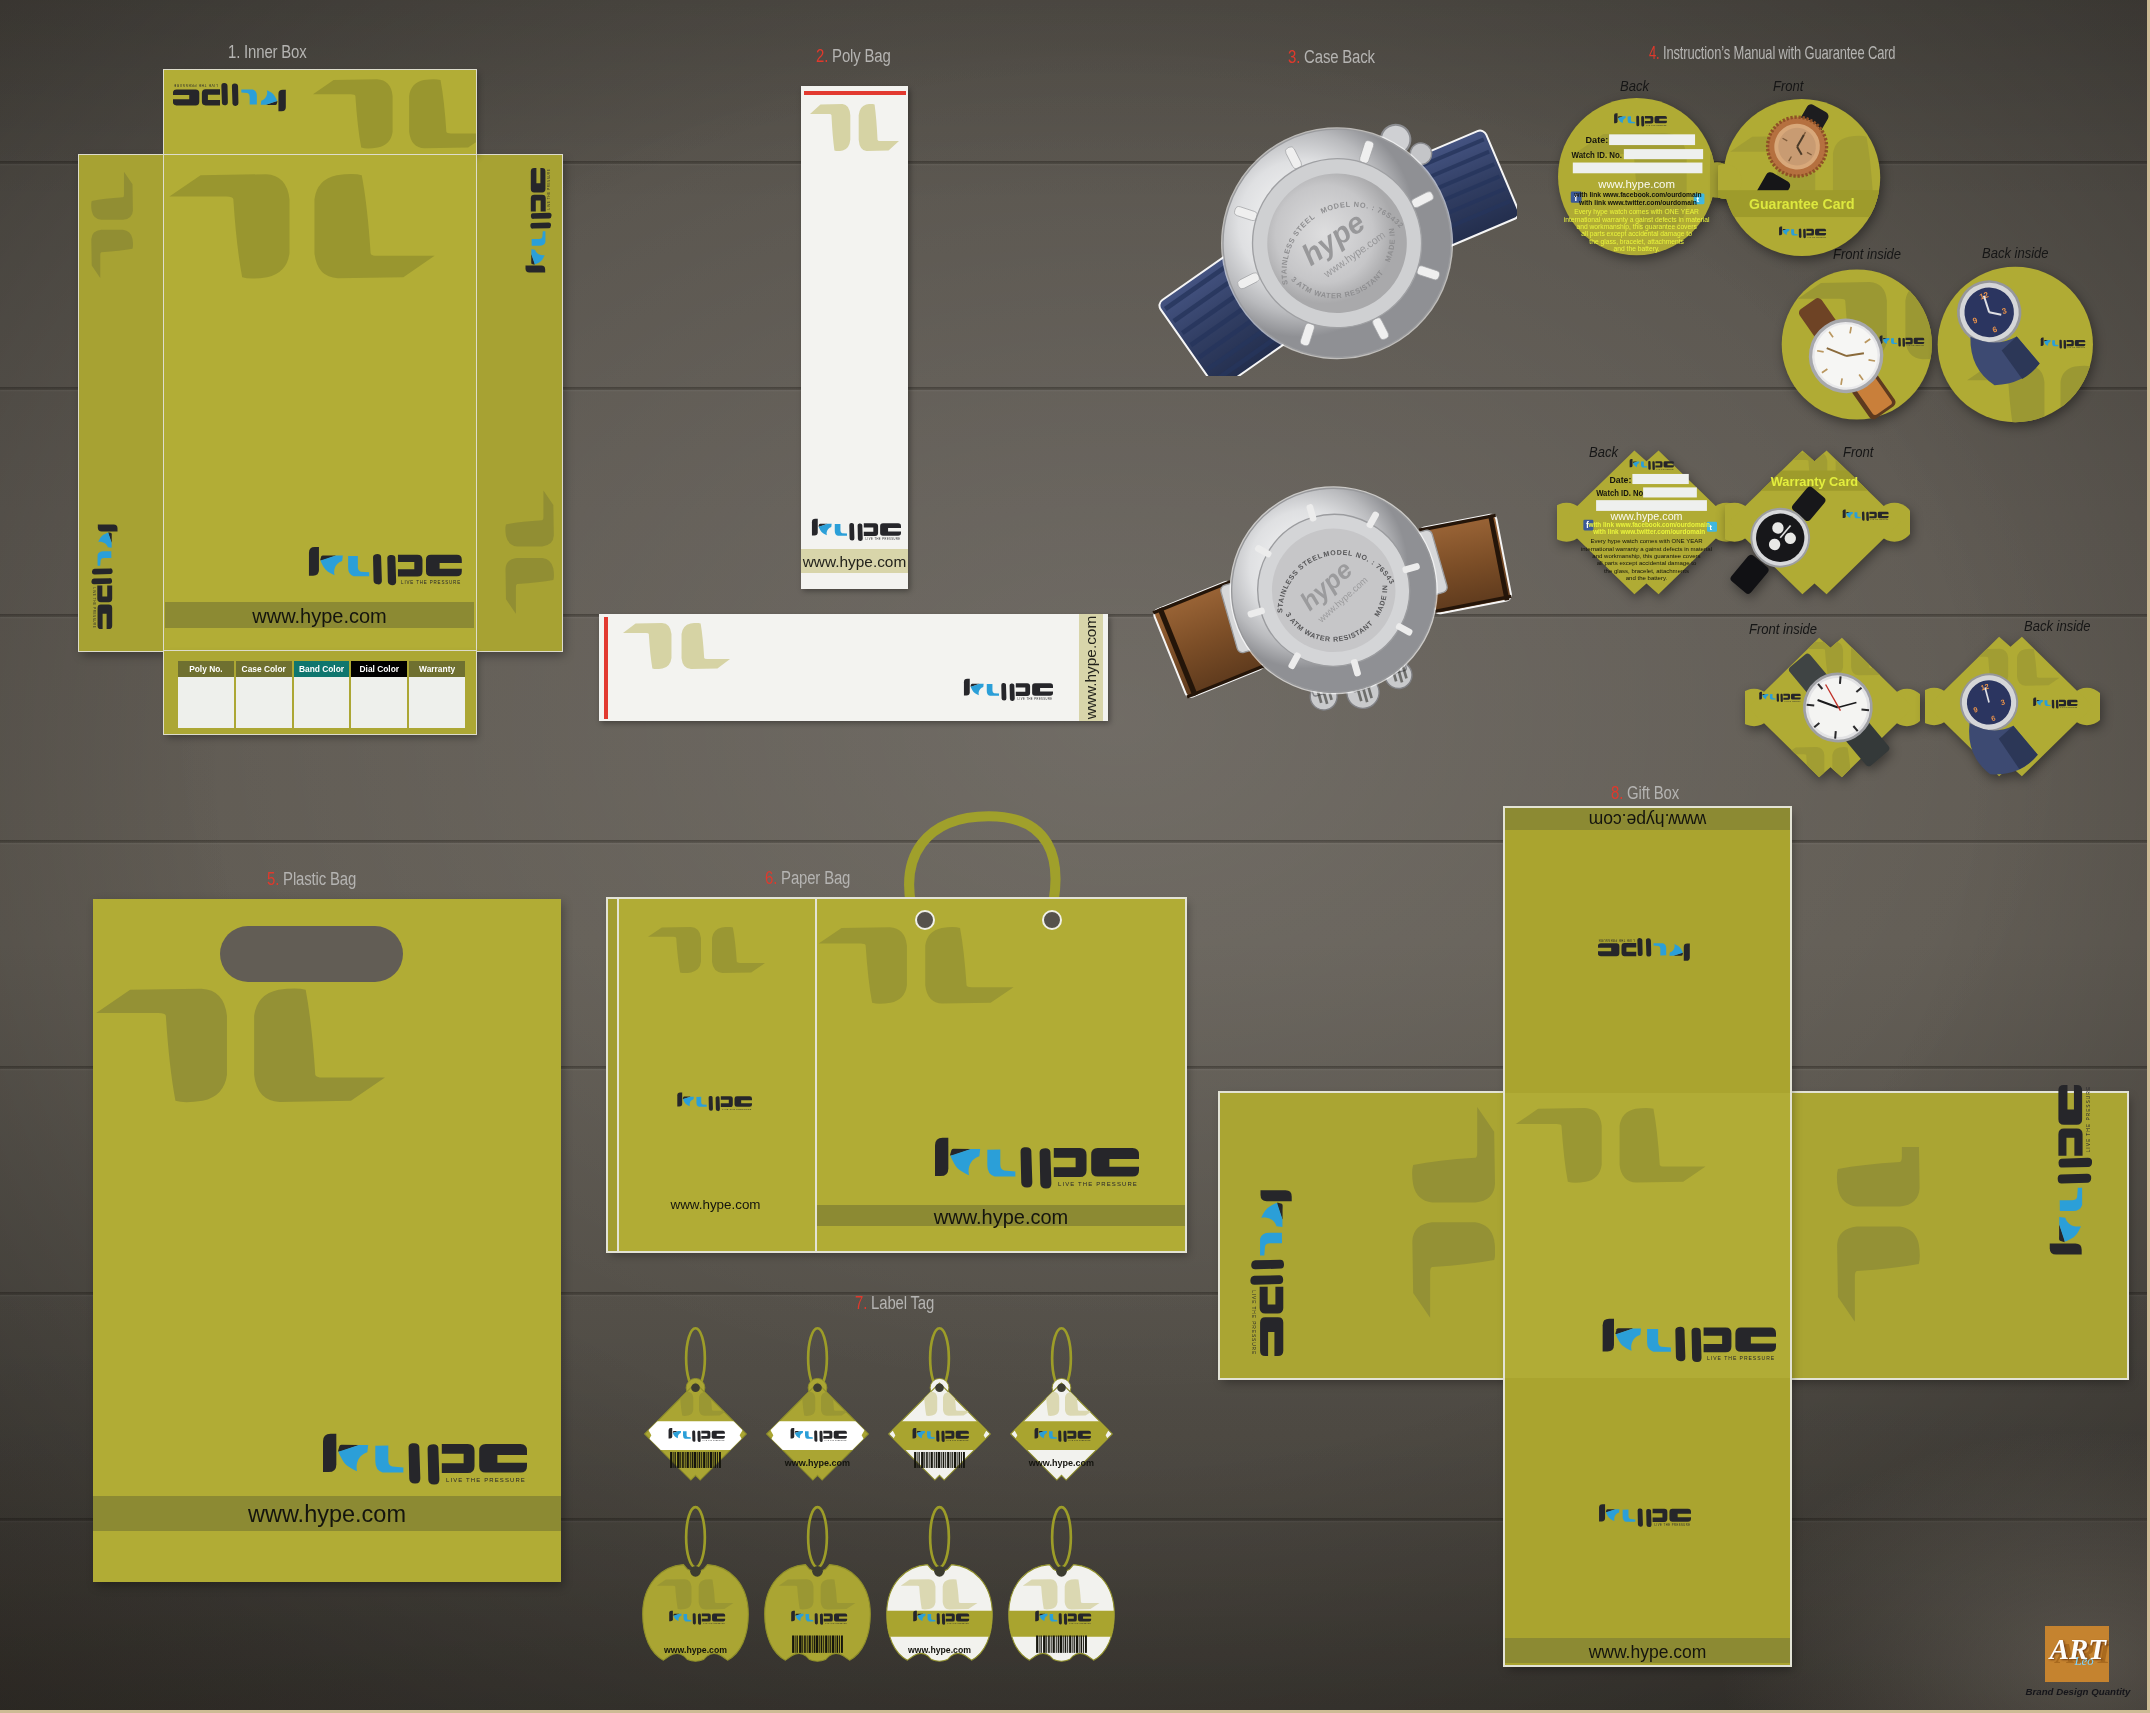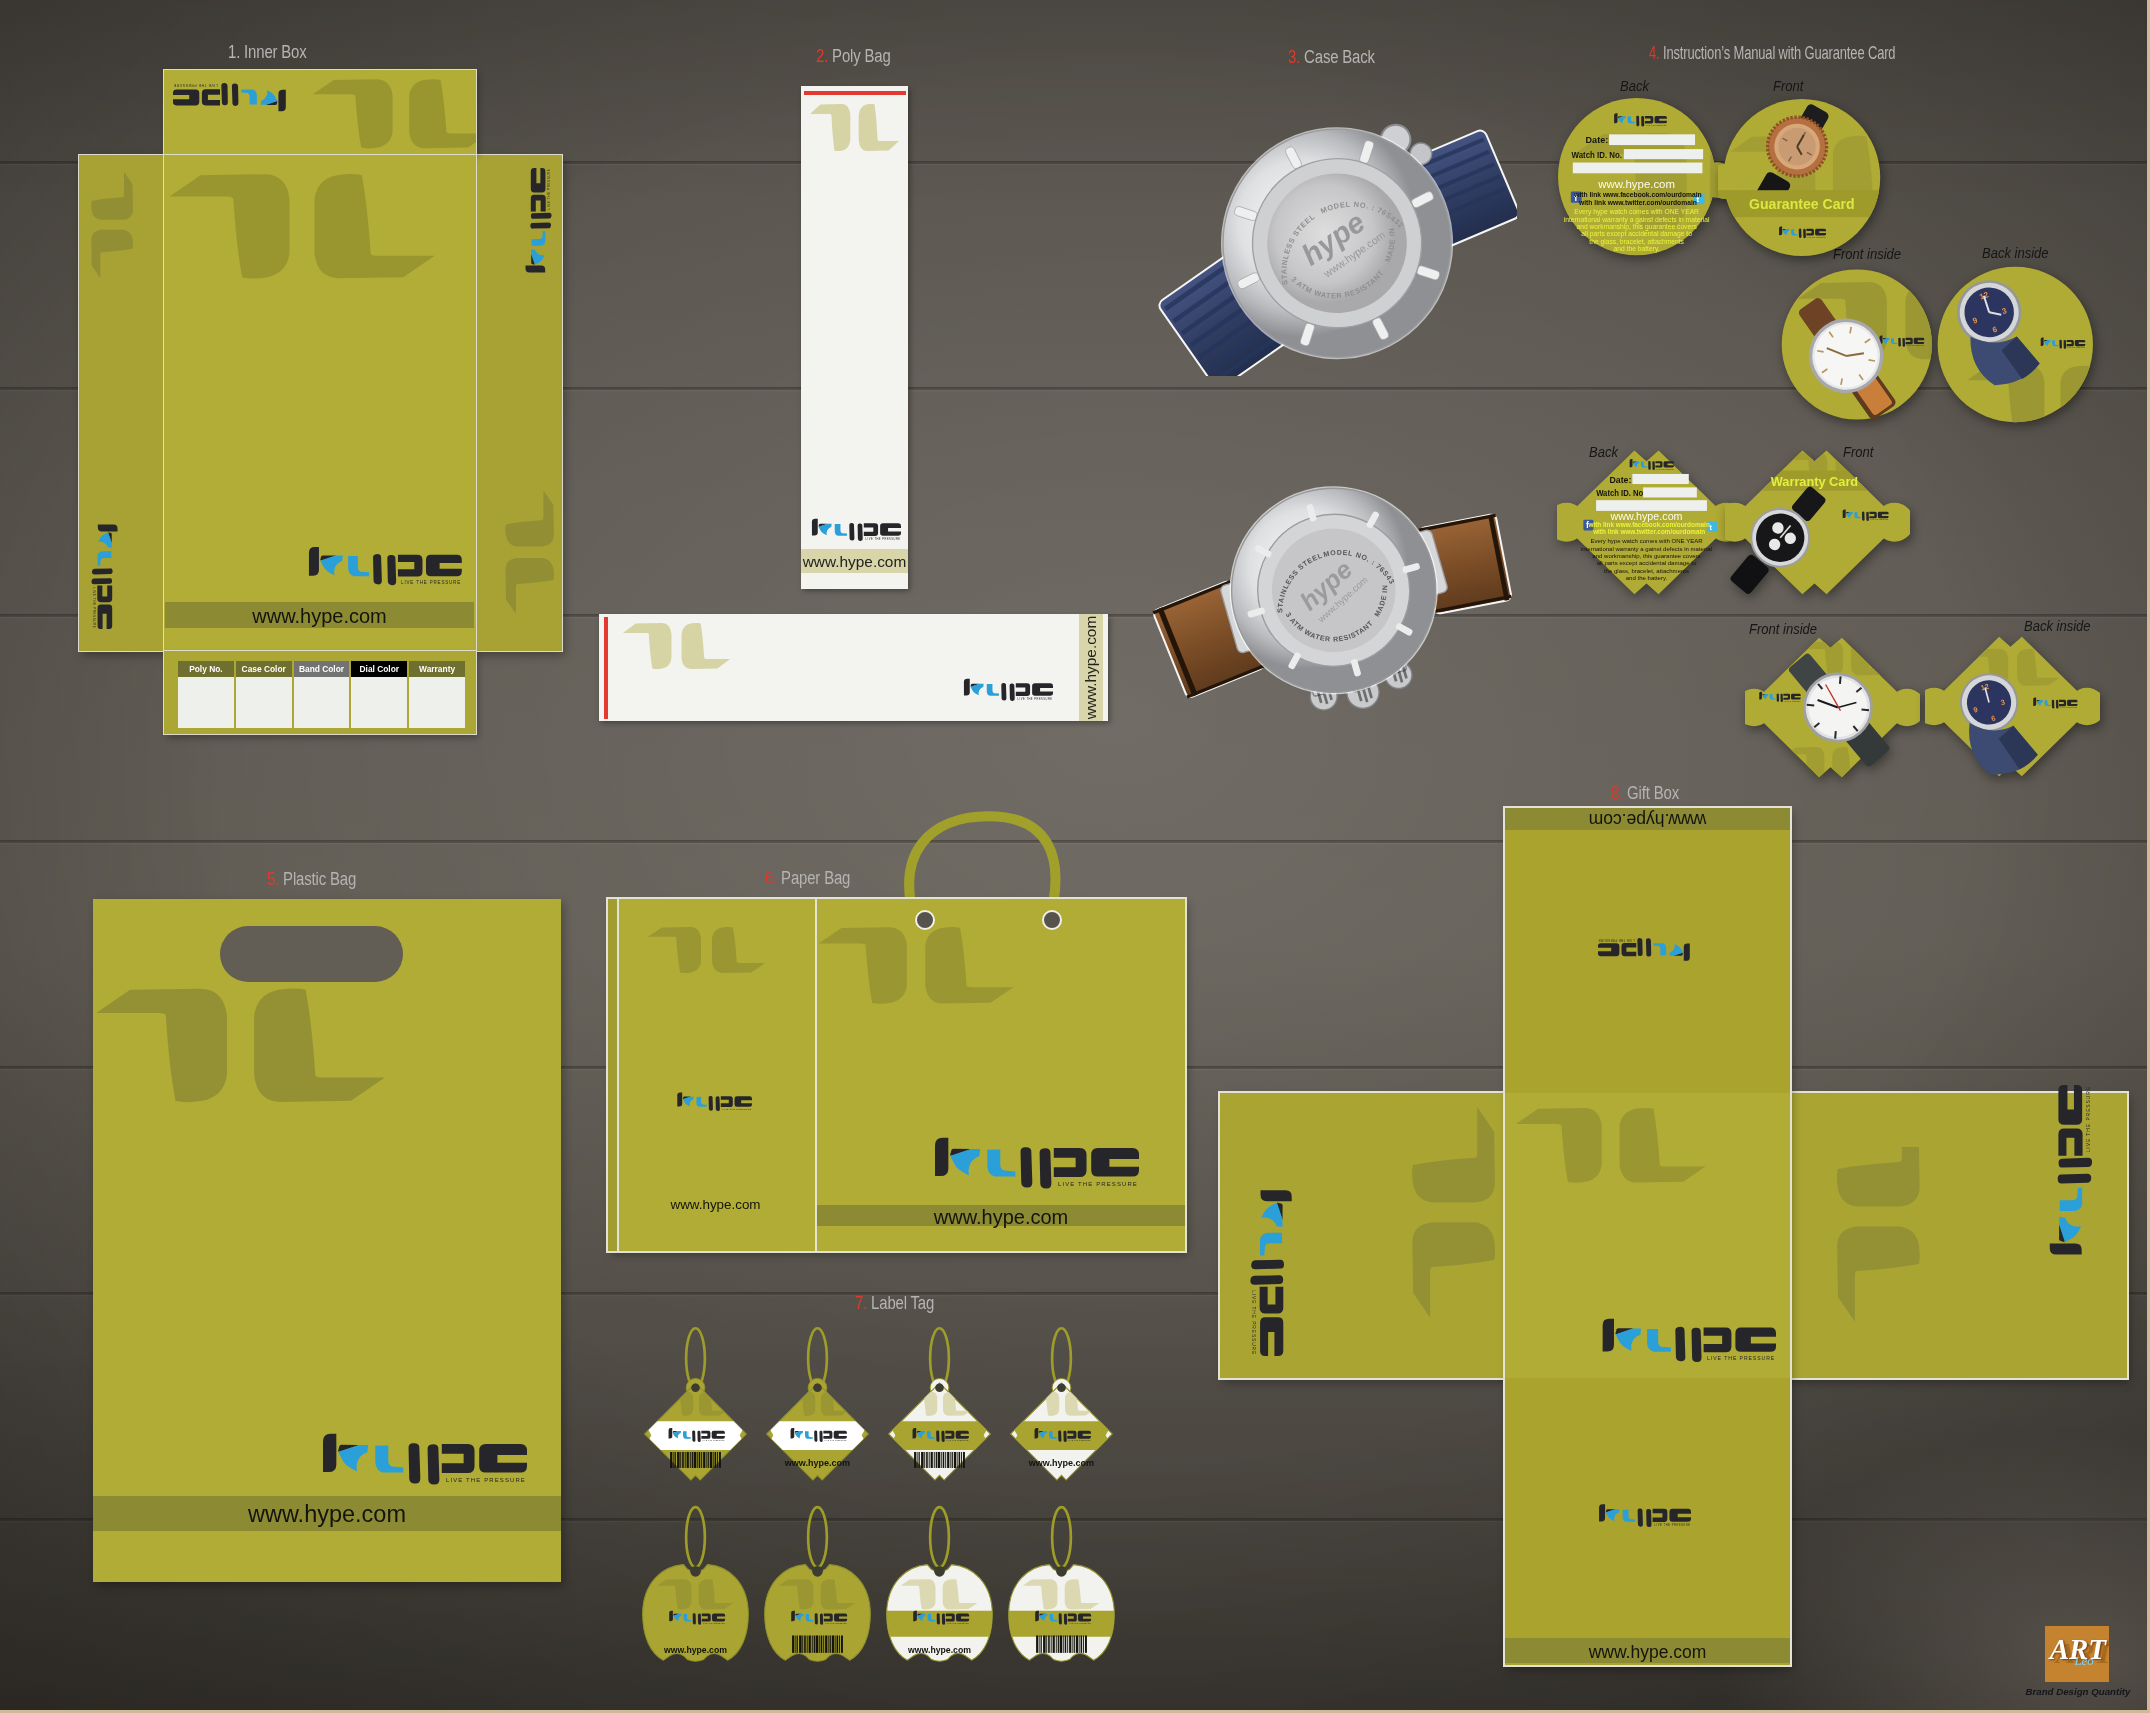--- a/index.html
+++ b/index.html
@@ -113,21 +113,21 @@
   <div class="abs" style="left:165px;top:602px;width:309px;height:26px;background:#8c8a33;"></div>
   <div class="abs" style="left:165px;top:605px;width:309px;text-align:center;font-size:20px;color:#14140e;">www.hype.com</div>
 
   <div class="abs" style="left:164px;top:651px;width:312px;height:83px;background:#aca734;outline:1.3px solid #dddccc;box-shadow:2.7px 4px 6.7px rgba(0,0,0,0.3);"></div>
   <div class="abs" style="left:176px;top:661px;width:291px;height:67px;">
     <table style="width:100%;height:100%;border-collapse:separate;border-spacing:2px 0;table-layout:fixed;">
       <tbody>
           <tr style="height:16px">
         <td style="background:#6f7030;color:#fff;font-size:8.4px;font-weight:bold;text-align:center;">Poly No.</td>
         <td style="background:#6f7030;color:#fff;font-size:8.4px;font-weight:bold;text-align:center;">Case Color</td>
-        <td style="background:#737373;color:#fff;font-size:8.4px;font-weight:bold;text-align:center;">Band Color</td>
+        <td style="background:#0f766e;color:#fff;font-size:8.4px;font-weight:bold;text-align:center;">Band Color</td>
         <td style="background:#000000;color:#fff;font-size:8.4px;font-weight:bold;text-align:center;">Dial Color</td>
         <td style="background:#6f7030;color:#fff;font-size:8.4px;font-weight:bold;text-align:center;">Warranty</td>
       </tr>
       <tr>
             <td style="background:#eef0ec"></td>
             <td style="background:#eef0ec"></td>
             <td style="background:#eef0ec"></td>
             <td style="background:#eef0ec"></td>
             <td style="background:#eef0ec"></td>
           </tr>

